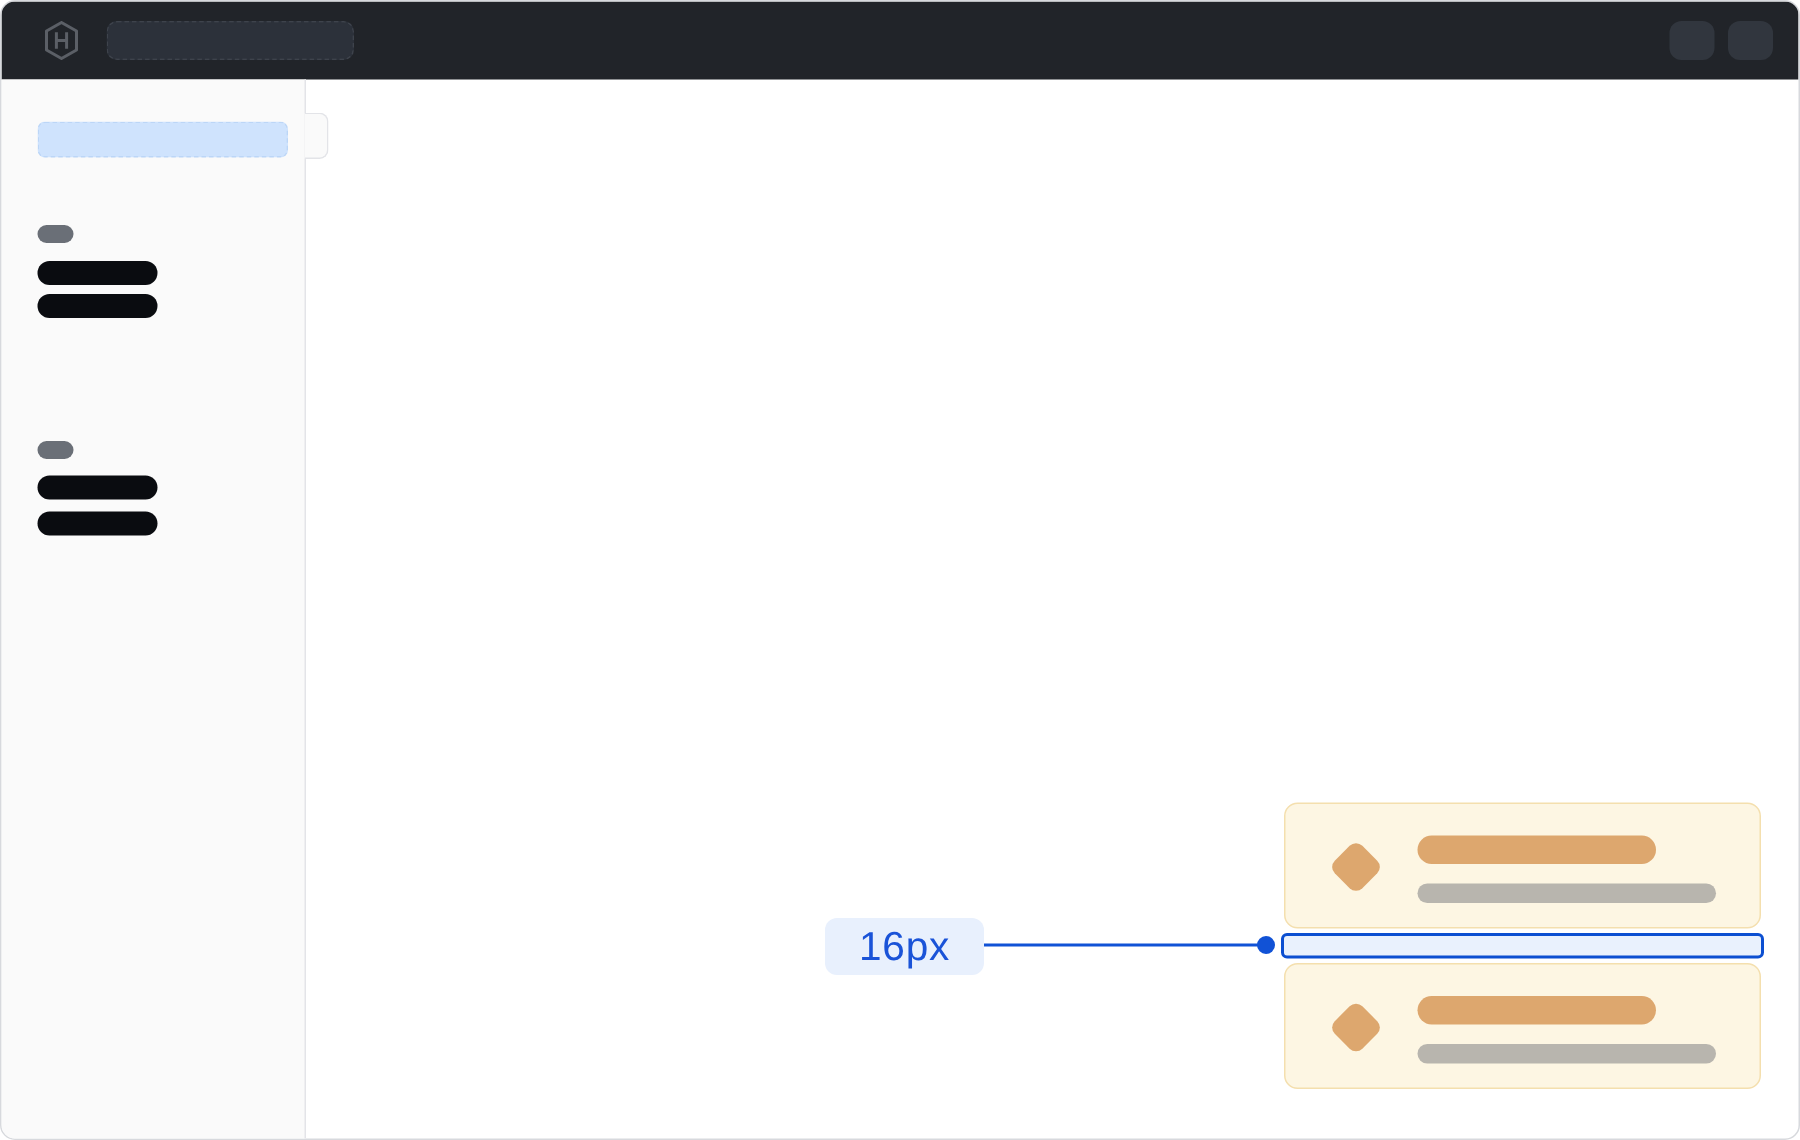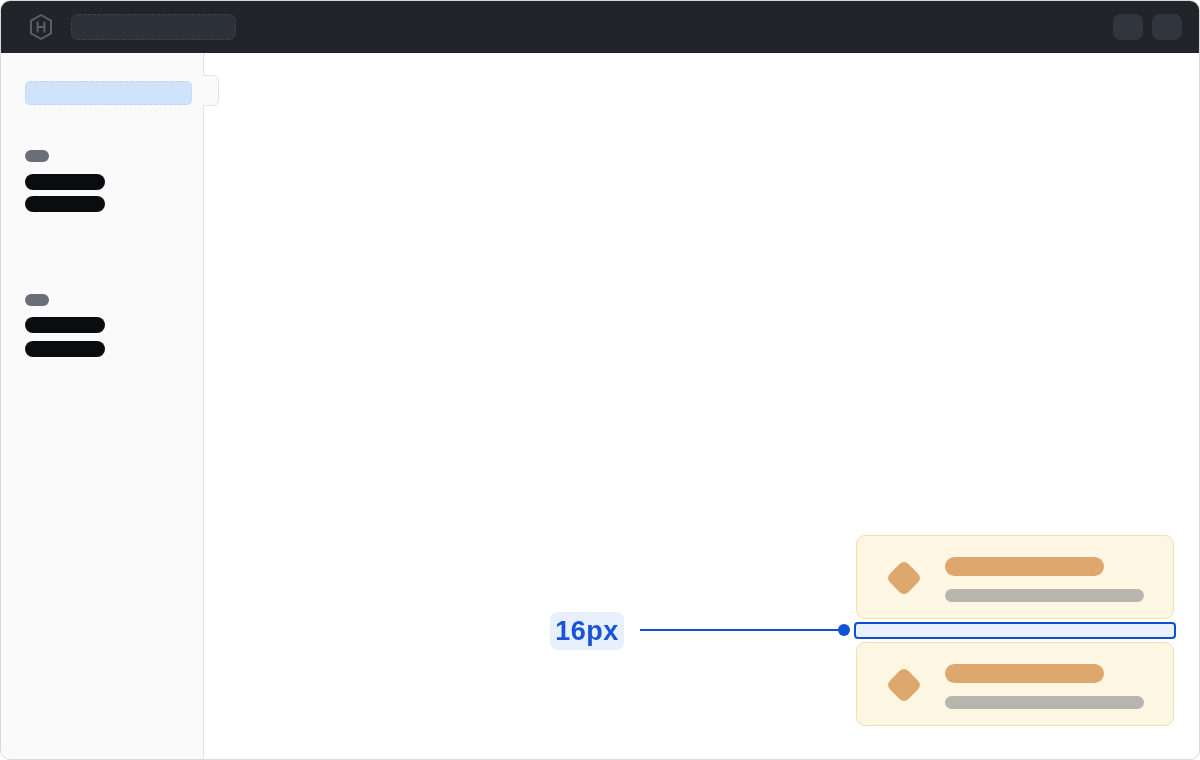--- a/index.html
+++ b/index.html
@@ -63,24 +63,24 @@
   .bar-title{position:absolute;left:88px;top:21px;width:159px;height:19px;border-radius:10px;background:var(--card-accent);}
   .bar-subtitle{position:absolute;left:88px;top:53px;width:199px;height:13px;border-radius:7px;background:var(--card-muted);}
   
   .gap-highlight{
     position:absolute;left:853px;top:621px;width:322px;height:17px;
     background:var(--measure-fill);border:2px solid var(--measure-rect-border);border-radius:4px;
   }
   .measure-line{position:absolute;left:639px;top:628px;width:200px;height:2px;background:var(--measure-blue);}
   .measure-dot{position:absolute;left:837px;top:623px;width:12px;height:12px;border-radius:50%;background:var(--measure-blue);}
   .measure-label{
-    position:absolute;left:549px;top:611px;width:74px;height:38px;border-radius:8px;
+    position:absolute;left:549px;top:611px;width:106px;height:38px;border-radius:8px;
     background:var(--label-bg);color:var(--label-text);
     display:flex;align-items:center;justify-content:center;
-    font-size:27px;font-weight:700;letter-spacing:.5px;
+    font-size:27px;font-weight:400;letter-spacing:.5px;
   }
 </style>
 </head>
 <body>
 
 <div class="page">
 
   <header class="topbar">
     <div class="logo-wrap">
       <svg width="24" height="26" viewBox="0 0 24 26" fill="none" xmlns="http://www.w3.org/2000/svg">

